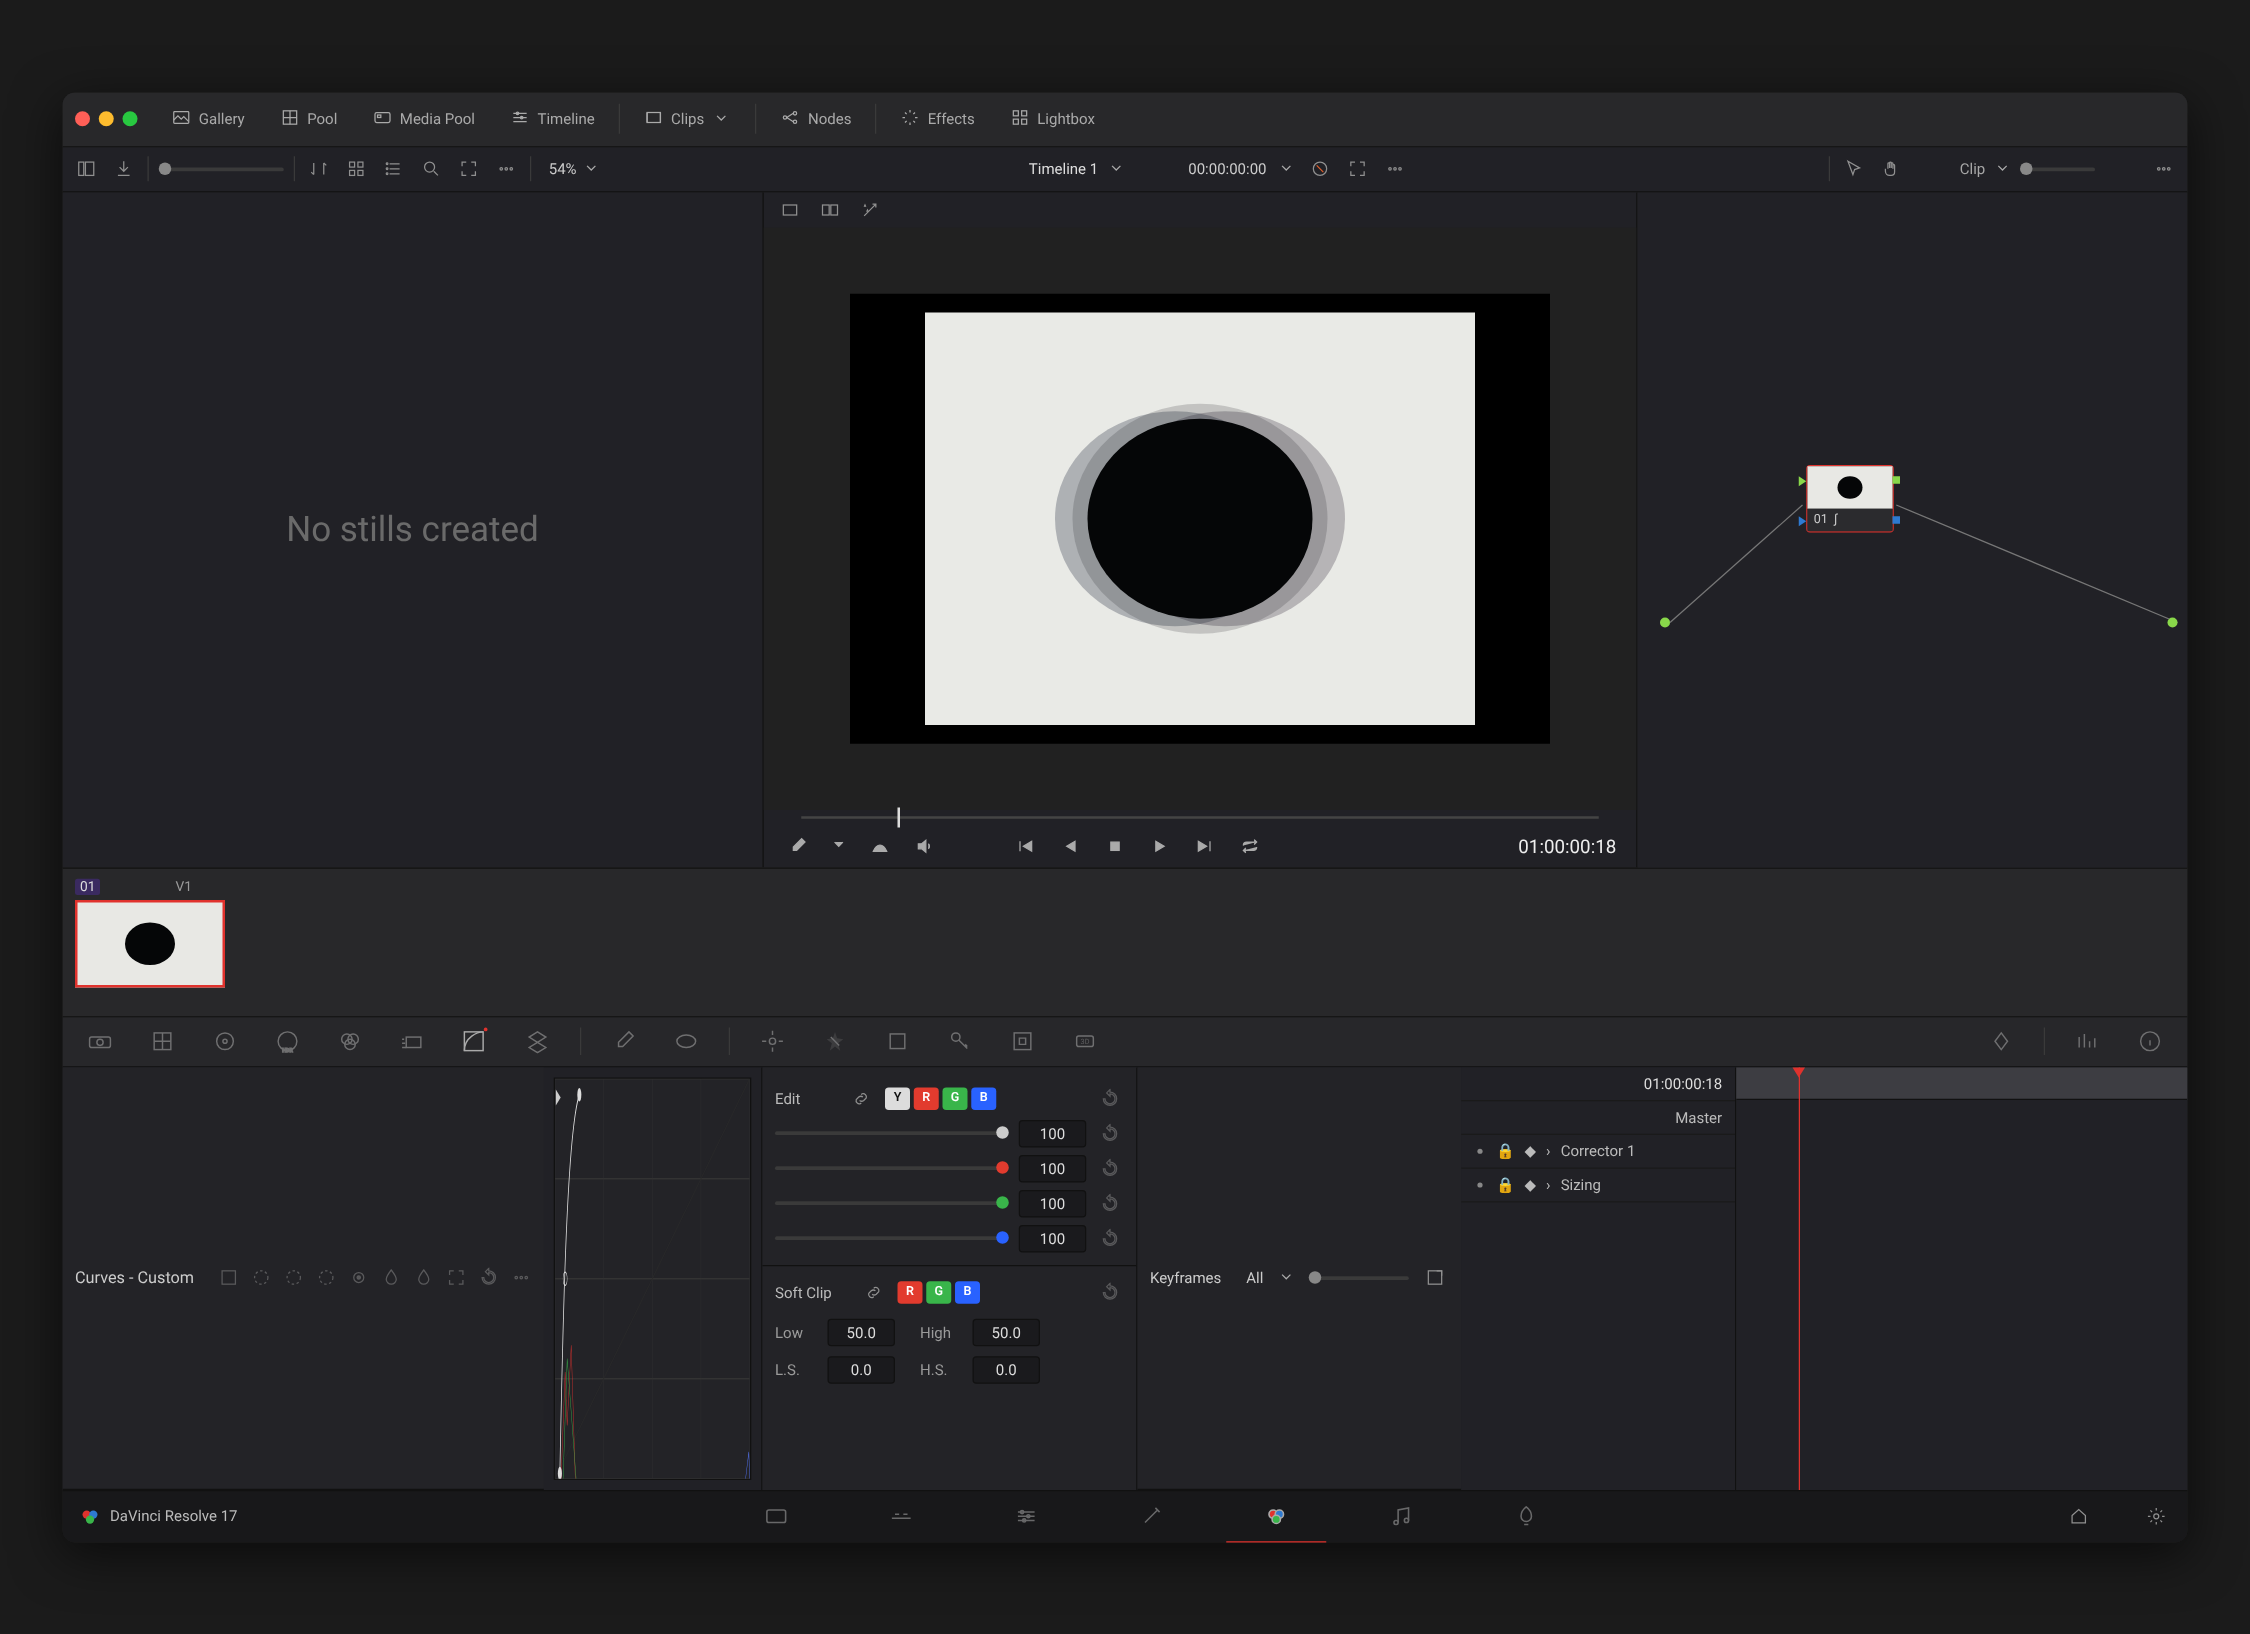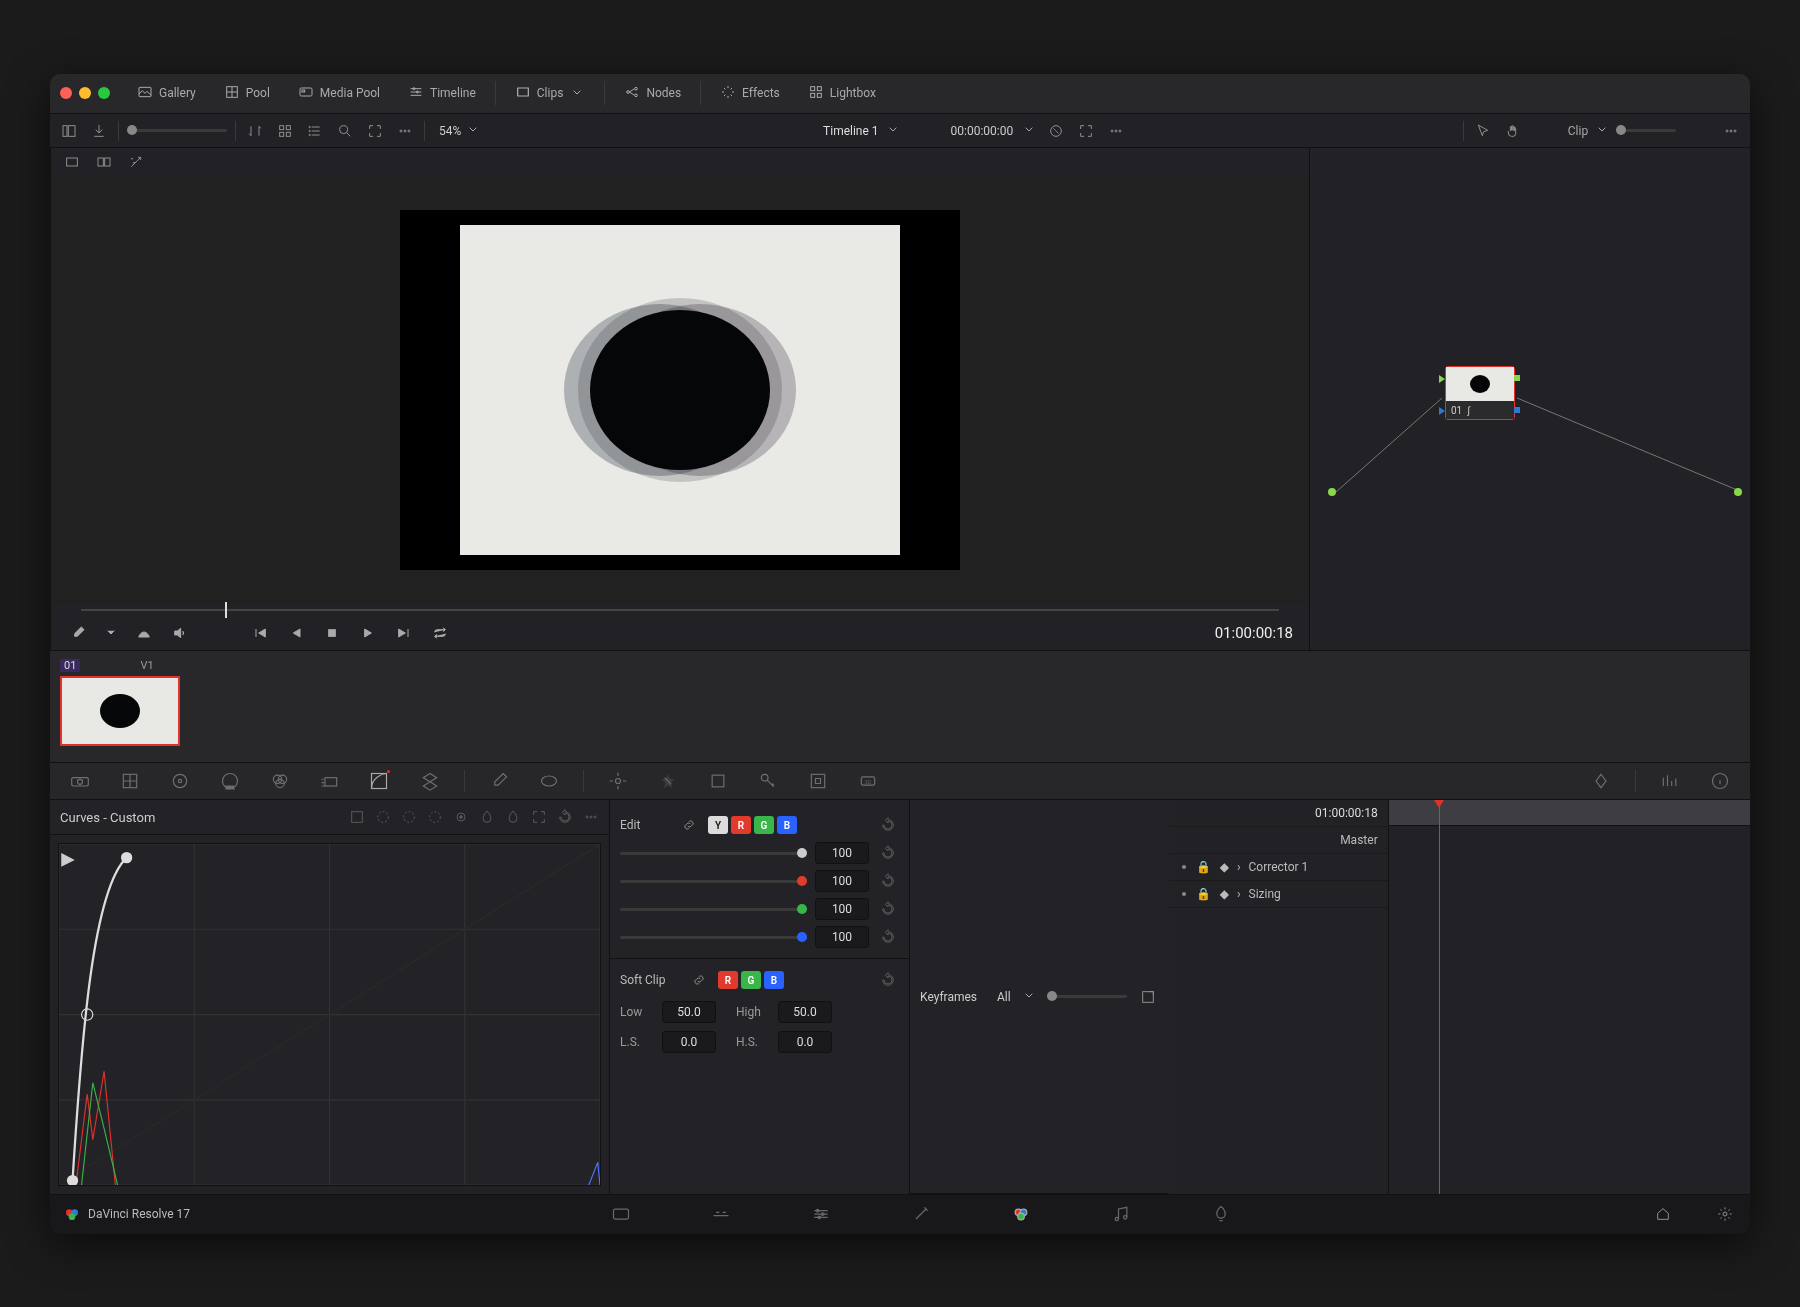--- a/index.html
+++ b/index.html
@@ -80,21 +80,21 @@
   .clip-thumb .blob3{width:40px;height:34px;border-radius:50%;background:#050607;}
   .clip-caption{font-size:12px;color:#ccc;margin-top:4px;}
   
   .palette-tabs{height:40px;background:#27272a;display:flex;align-items:center;gap:18px;padding:0 14px;border-bottom:1px solid #111;}
   .ptab{width:32px;height:28px;display:flex;align-items:center;justify-content:center;opacity:.55;}
   .ptab.active{opacity:1;}
   .ptab svg{width:20px;height:20px;stroke:#aaa;fill:none;stroke-width:1.4;}
   .palette-tabs .psep{width:1px;height:22px;background:#3a3a3a;}
   
   .bottom-row{flex:1;display:flex;background:#212126;}
-  .curves-panel{width:560px;display:flex;flex-direction:column;border-right:1px solid #111;}
+  .curves-panel{width:560px;display:flex;flex-direction:row;border-right:1px solid #111;}
   .panel-hdr{display:flex;align-items:center;gap:10px;padding:6px 10px;color:#ccc;font-size:13px;background:#232327;border-bottom:1px solid #111;}
   .panel-hdr .grow{flex:1;}
   .panel-hdr .mini{opacity:.5;width:16px;}
   .curve-canvas{flex:1;background:#232327;margin:8px;border:1px solid #111;position:relative;}
   .curve-canvas svg{width:100%;height:100%;}
   .edit-panel{width:300px;background:#232327;border-right:1px solid #111;padding:8px 10px; font-size:12px;}
   .row{display:flex;align-items:center;gap:8px;margin:6px 0;}
   .row .lbl{width:50px;color:#bbb;}
   .chan-btns{display:flex;gap:3px;}
   .chan{width:20px;height:18px;border-radius:3px;display:flex;align-items:center;justify-content:center;font-size:10px;color:#111;font-weight:600;}
@@ -327,20 +327,23 @@
     <div class="sb-ico">
         <svg viewBox="0 0 24 24">
           <circle cx="6" cy="12" r="1.5"></circle>
           <circle cx="12" cy="12" r="1.5"></circle>
           <circle cx="18" cy="12" r="1.5"></circle>
         </svg>
       </div>
   </div>
 
   <div class="main-row">
+    <div class="col-gallery">
+      <span>No stills created</span>
+    </div>
 
     <div class="col-viewer">
       <div class="viewer-top">
         <div class="sb-ico">
             <svg viewBox="0 0 24 24">
               <rect x="4" y="6" width="16" height="12"></rect>
             </svg>
           </div>
         <div class="sb-ico">
             <svg viewBox="0 0 24 24">

